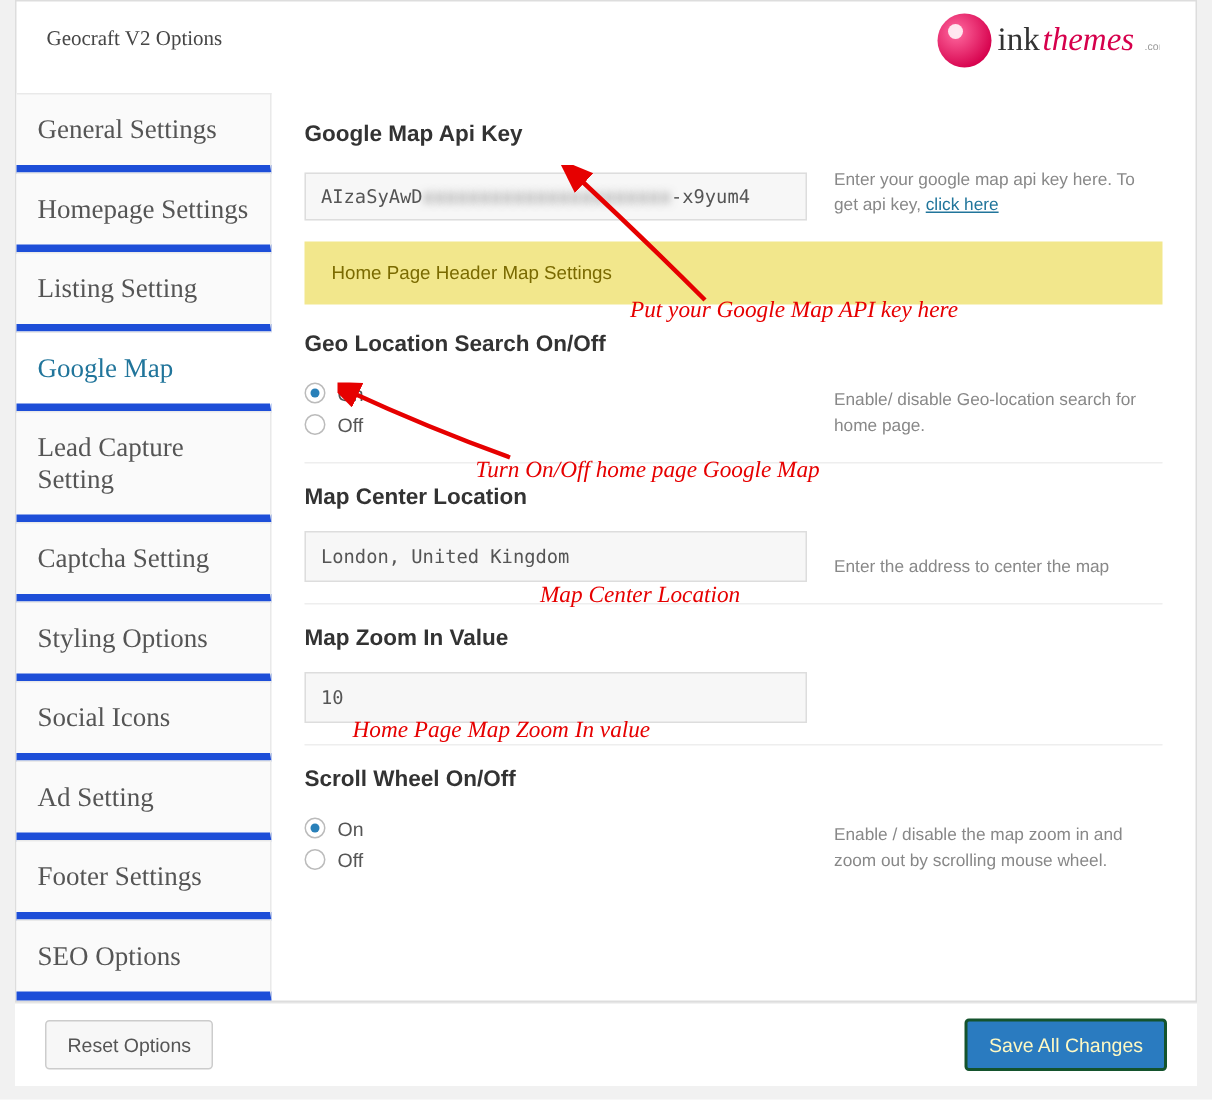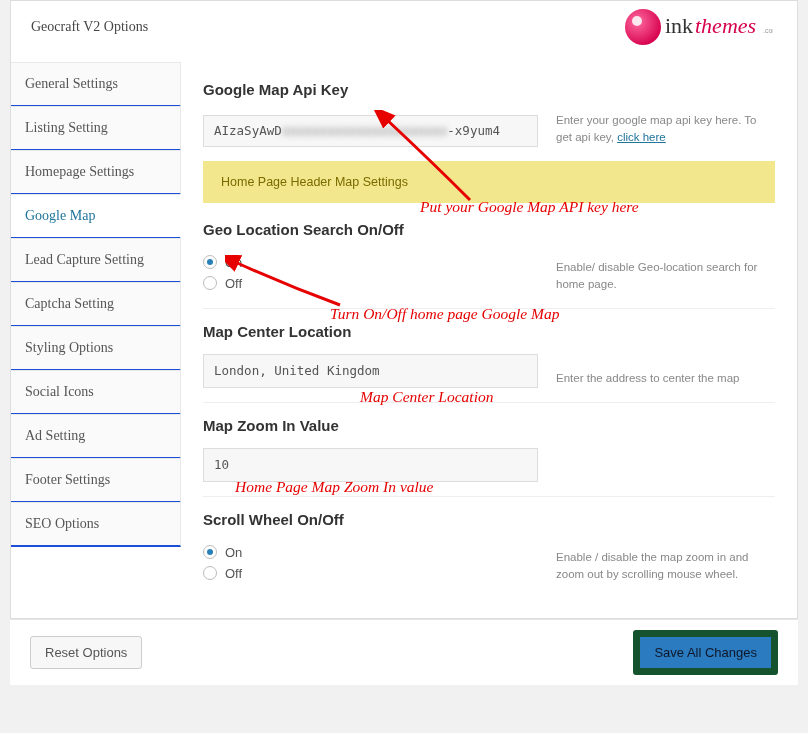--- a/index.html
+++ b/index.html
@@ -4,38 +4,38 @@
 <style>
   *{box-sizing:border-box;margin:0;padding:0}
   body{font-family:Arial,Helvetica,sans-serif;background:#f1f1f1;color:#444}
   .wrap{width:808px;min-height:733px;background:#f1f1f1;position:relative}
   .panel{margin:0 10px;background:#fff;border:1px solid #ddd;position:relative}
   .header{padding:18px 20px 10px;position:relative;height:62px}
   .header h1{font-family:Georgia,serif;font-weight:400;font-size:14px;color:#464646}
   .logo{position:absolute;right:24px;top:2px}
   .body{display:flex}
   .sidebar{width:170px;flex-shrink:0}
-  .sidebar li{list-style:none;border-top:1px solid #e9e9e9;border-bottom:2px solid #1d4ed8;border-right:1px solid #e9e9e9;background:#fafafa;padding:13px 14px;font-family:Georgia,serif;font-size:14px;color:#555;cursor:pointer;margin-top:-1px}
+  .sidebar li{list-style:none;border-top:1px solid #e9e9e9;border-bottom:6px solid #1d4ed8;border-right:1px solid #e9e9e9;background:#fafafa;padding:13px 14px;font-family:Georgia,serif;font-size:18px;color:#555;cursor:pointer;margin-top:-1px}
   .sidebar li.active{background:#fff;border-right:1px solid #fff;color:#21759b}
   .main{flex:1;padding:8px 22px 20px 22px}
   .section-title{font-size:15px;font-weight:700;color:#333;margin:10px 0 14px}
   .row{display:flex;gap:18px;align-items:flex-end;margin-bottom:14px}
   .row .ctl{flex:0 0 335px}
   .row .desc{flex:1;font-size:11.5px;color:#888;line-height:1.5}
   .row .desc a{color:#21759b;text-decoration:underline}
   input[type="text"]{width:100%;height:32px;padding:16px 10px;border:1px solid #ddd;background:#f7f7f7;font-size:12.5px;font-family:monospace;color:#555}
   .section-bar{background:#f2e78c;color:#7a6a00;padding:14px 18px;font-size:12.5px;margin:4px 0 18px}
   .radio-row{display:flex;align-items:center;gap:8px;padding:3px 0;font-size:13px;color:#555}
   .radio-outer{width:14px;height:14px;border-radius:50%;border:1px solid #bbb;display:flex;align-items:center;justify-content:center;background:#fff}
   .radio-outer.sel::after{content:"";width:6px;height:6px;border-radius:50%;background:#2980b9}
   hr.sep{border:0;border-top:1px solid #eee;margin:14px 0}
   .footer{border-top:1px solid #e5e5e5;padding:10px 20px;display:flex;justify-content:space-between;align-items:center;margin:0 10px;background:#fff}
   .btn{padding:8px 14px;font-size:13px;border-radius:3px;cursor:pointer}
   .btn-reset{background:#f7f7f7;border:1px solid #ccc;color:#555}
-  .btn-save{background:#2a7bc0;border:7px solid #14532d;color:#0f172a}
+  .btn-save{background:#2a7bc0;border:2px solid #14532d;color:#fef9c3}
   .annotation{position:absolute;font-family:'Comic Sans MS','Segoe Script',cursive;font-style:italic;font-size:15.5px;color:#e60000;pointer-events:none;white-space:nowrap}
   .arrow{position:absolute;pointer-events:none}
   .blur{color:transparent;text-shadow:0 0 6px rgba(80,80,80,.8)}
 </style>
 </head>
 <body>
 
 <div class="wrap">
   <div class="panel">
     <div class="header">
@@ -53,22 +53,22 @@
           <text x="42" y="30" font-family="Georgia" font-size="22" fill="#333">ink</text>
           <text x="72" y="30" font-family="Georgia" font-style="italic" font-size="22" fill="#d6004c">themes</text>
           <text x="140" y="30" font-size="7" fill="#999">.com</text>
         </svg>
       </div>
     </div>
 
     <div class="body">
       <ul class="sidebar">
         <li>General Settings</li>
+        <li>Homepage Settings</li>
         <li>Listing Setting</li>
-        <li>Homepage Settings</li>
         <li class="active">Google Map</li>
         <li>Lead Capture Setting</li>
         <li>Captcha Setting</li>
         <li>Styling Options</li>
         <li>Social Icons</li>
         <li>Ad Setting</li>
         <li>Footer Settings</li>
         <li>SEO Options</li>
       </ul>
 
@@ -154,19 +154,19 @@
   <div class="annotation" style="left:420px;top:198px">Put your Google Map API key here</div>
 
   <svg class="arrow" style="left:225px;top:255px" width="120" height="60">
     <defs>
         <marker id="ah2" markerWidth="10" markerHeight="10" refX="2" refY="3" orient="auto">
           <path d="M0,0 L0,6 L8,3 z" fill="#e60000"></path>
         </marker>
       </defs>
     <path d="M115,50 Q60,30 8,6" stroke="#e60000" stroke-width="3" fill="none" marker-end="url(#ah2)"></path>
   </svg>
-  <div class="annotation" style="left:330px;top:305px">Turn On/Off home page Google Map</div>
+  <div class="annotation" style="left:317px;top:305px">Turn On/Off home page Google Map</div>
 
   <div class="annotation" style="left:360px;top:388px">Map Center Location</div>
 
   <div class="annotation" style="left:235px;top:478px">Home Page Map Zoom In value</div>
 
 </div>
 
 </body></html>

